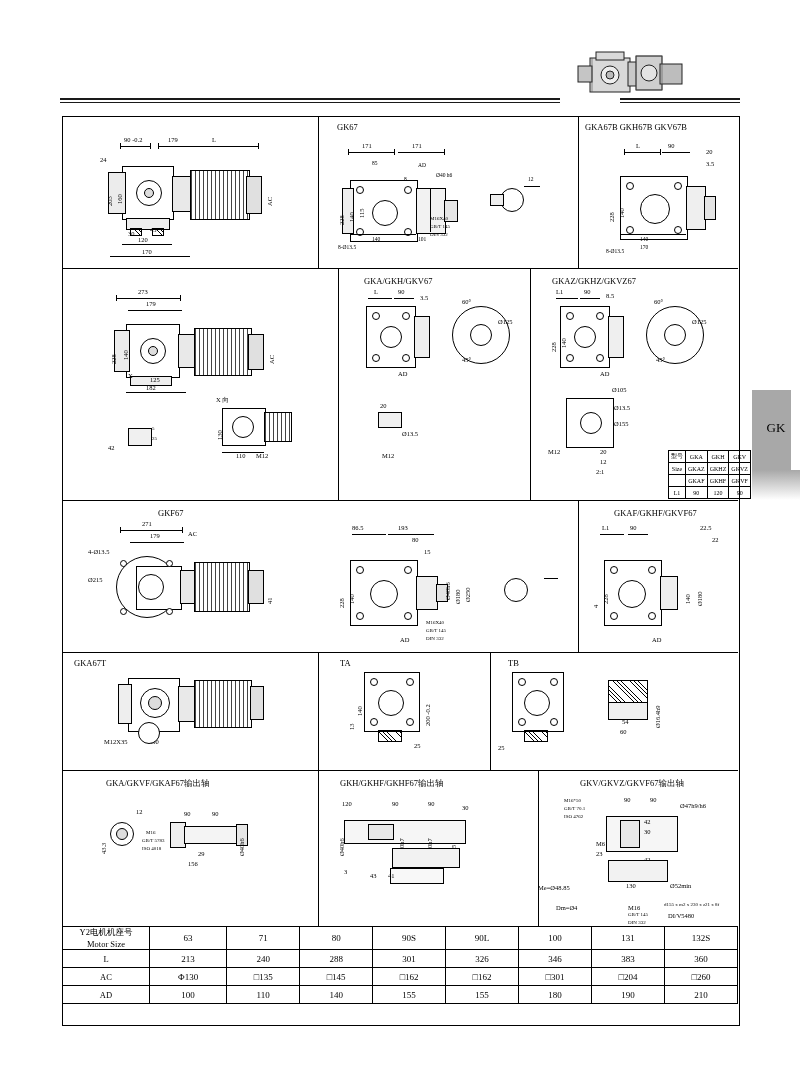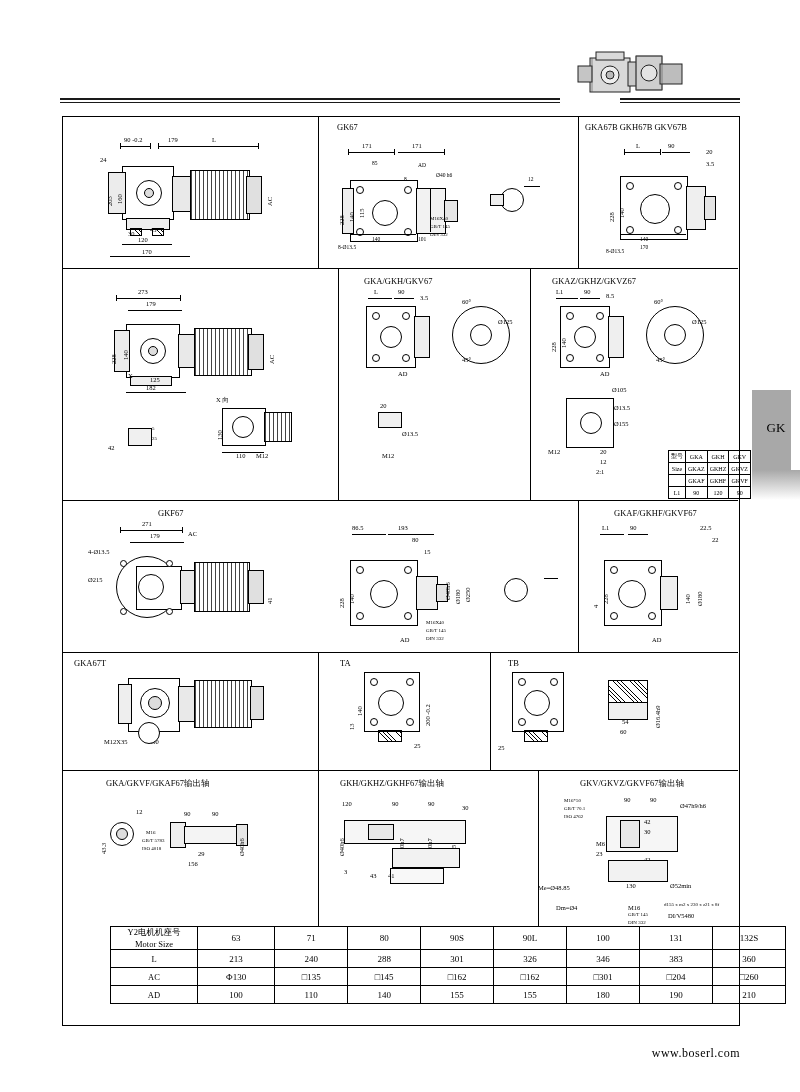--- a/index.html
+++ b/index.html
@@ -42,21 +42,21 @@
   .boxg{position:absolute;border:1px solid #000;background:#e9e9e9;}
   .ln{position:absolute;background:#000;height:1px;}
   .lnv{position:absolute;background:#000;width:1px;}
   .cir{position:absolute;border:1px solid #000;border-radius:50%;background:#fff;}
   .hatch{position:absolute;border:1px solid #000;
     background:repeating-linear-gradient(45deg,#000 0 0.5px,transparent 0.5px 3px);}
   .motor{position:absolute;border:1px solid #000;
     background:repeating-linear-gradient(90deg,#444 0 1px,#fff 1px 4px);}
 
   
-  table.spec{position:absolute;left:62px;top:926px;border-collapse:collapse;width:676px;margin-left:48px;}
+  table.spec{position:absolute;left:62px;top:926px;border-collapse:collapse;width:676px;}
   table.spec td{border:1px solid #000;text-align:center;font-size:9px;
     font-family:"Liberation Serif",serif;height:17px;padding:0;}
   table.spec td.hd{font-size:8px;}
   table.spec td.rowlbl{font-size:8.5px;width:86px;}
 
   
   table.l1{position:absolute;left:668px;top:450px;border-collapse:collapse;}
   table.l1 td{border:1px solid #000;font-size:6px;text-align:center;
     font-family:"Liberation Serif",serif;padding:0 2px;height:11px;}
 
@@ -471,21 +471,21 @@
     <div class="hatch" style="left:524px;top:730px;width:22px;height:10px"></div>
     <div class="lbl" style="left:498px;top:744px">25</div>
     <div class="hatch" style="left:608px;top:680px;width:38px;height:22px"></div>
     <div class="box" style="left:608px;top:702px;width:38px;height:16px;background:#f0f0f0"></div>
     <div class="lbl" style="left:622px;top:718px">54</div>
     <div class="lbl" style="left:620px;top:728px">60</div>
     <div class="lbl rot" style="left:654px;top:728px">Ø16.4h9</div>
   </div>
 
   <div class="secttl" style="left:106px;top:778px">GKA/GKVF/GKAF67输出轴</div>
-  <div class="secttl" style="left:340px;top:778px">GKH/GKHZ/GKHF67输出轴</div>
+  <div class="secttl" style="left:340px;top:778px">GKH/GKHF/GKHF67输出轴</div>
   <div class="secttl" style="left:580px;top:778px">GKV/GKVZ/GKVF67输出轴</div>
 
   <div>
     <div class="lbl" style="left:136px;top:808px">12</div>
     <div class="lbl" style="left:184px;top:810px">90</div>
     <div class="lbl" style="left:212px;top:810px">90</div>
     <div class="cir" style="left:110px;top:822px;width:22px;height:22px"></div>
     <div class="cir" style="left:116px;top:828px;width:10px;height:10px;background:#ddd"></div>
     <div class="lbl rot" style="left:100px;top:854px">43.3</div>
     <div class="box" style="left:170px;top:822px;width:14px;height:24px;background:#eee"></div>
@@ -588,14 +588,13 @@
       <td>140</td>
       <td>155</td>
       <td>155</td>
       <td>180</td>
       <td>190</td>
       <td>210</td>
     </tr>
   </tbody>
     </table>
 
-  <div class="footer">www.boserl.com</div>
 </div>
 
 </body></html>

